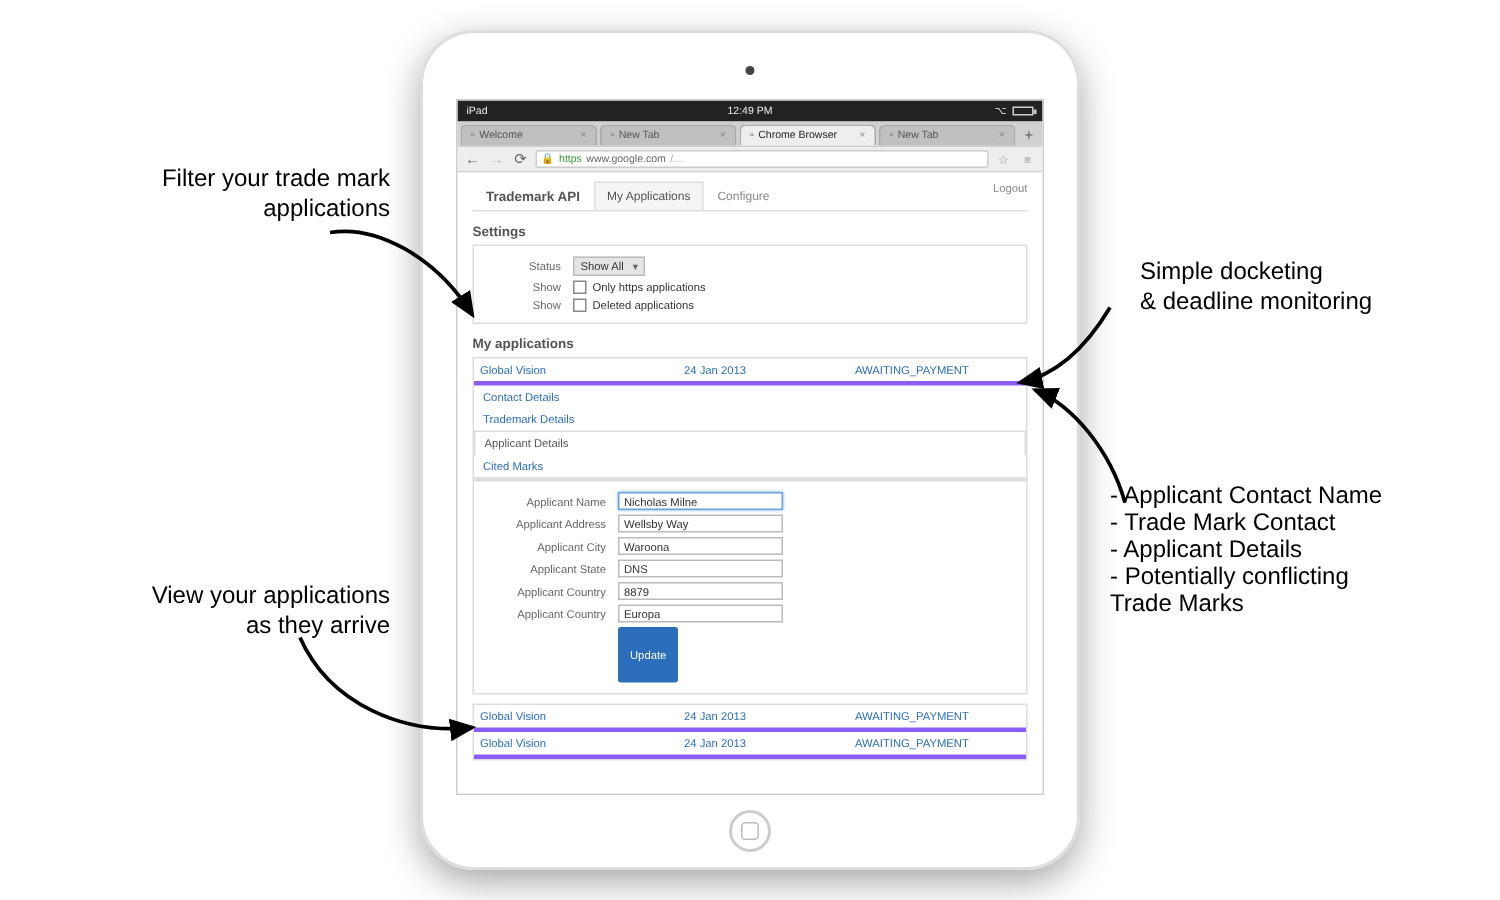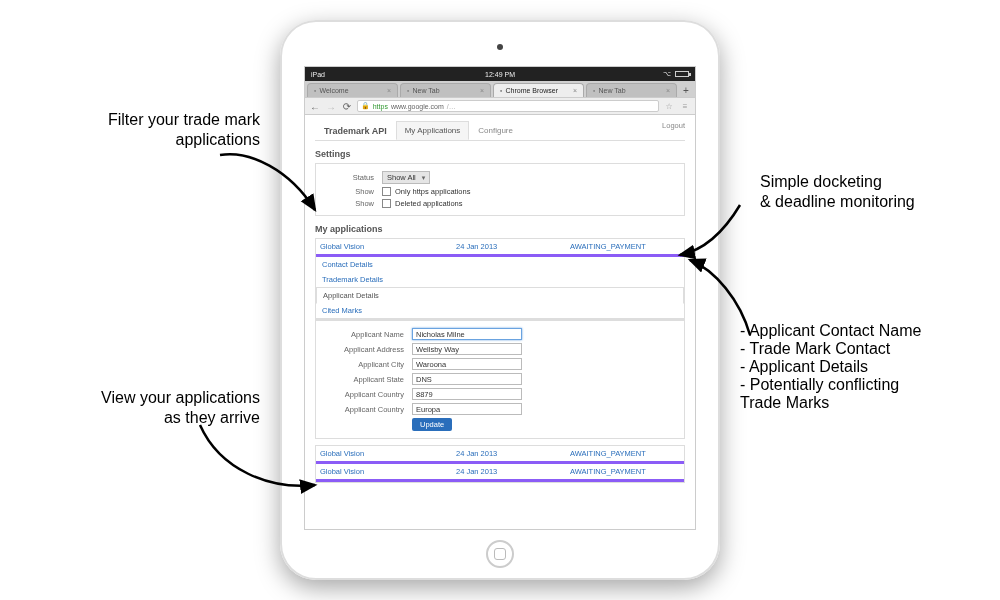--- a/index.html
+++ b/index.html
@@ -69,21 +69,21 @@
   .app-row .c3{ width:110px; color:#2a6ebb;margin-left:44px;}
 
   .subtabs{ display:flex; border-bottom:1px solid #ddd; font-size:7.5px;flex-direction:column; }
   .subtab{ padding:3px 6px; color:#2a6ebb; }
   .subtab.active{ background:#fff; color:#555; border:1px solid #ddd; border-bottom:1px solid #fff; margin-bottom:-1px;}
 
   .form-row{ display:flex; align-items:center; margin:3px 0;}
   .form-row label{ width:90px; text-align:right; padding-right:8px; font-size:7.5px; color:#666;}
   .textinput{ width:110px; height:12px; border:1px solid #bbb; background:#fff; font-size:7.5px; padding:0 3px; display:flex; align-items:center;}
   .textinput.focus{ border:1px solid #6aa3e0; box-shadow:0 0 2px #6aa3e0;}
-  .btn-primary{ background:#2a6ebb; color:#fff; font-size:7.5px; padding:2px 8px; border-radius:2px; display:inline-block;}
+  .btn-primary{ background:#2a6ebb; color:#fff; font-size:7.5px; padding:14px 8px; border-radius:2px; display:inline-block;}
 
   
   .callout{ position:absolute; font-family: Arial, sans-serif; font-size:16px; color:#000; }
   .callout .t{ text-align:left; line-height:1.25; }
   .callout.right-align .t{ text-align:right; }
   .callout ul{ list-style:none; margin-top:2px;}
   .callout li::before{ content:" - "; }
   .arrow{ position:absolute; }
 </style>
 </head>

